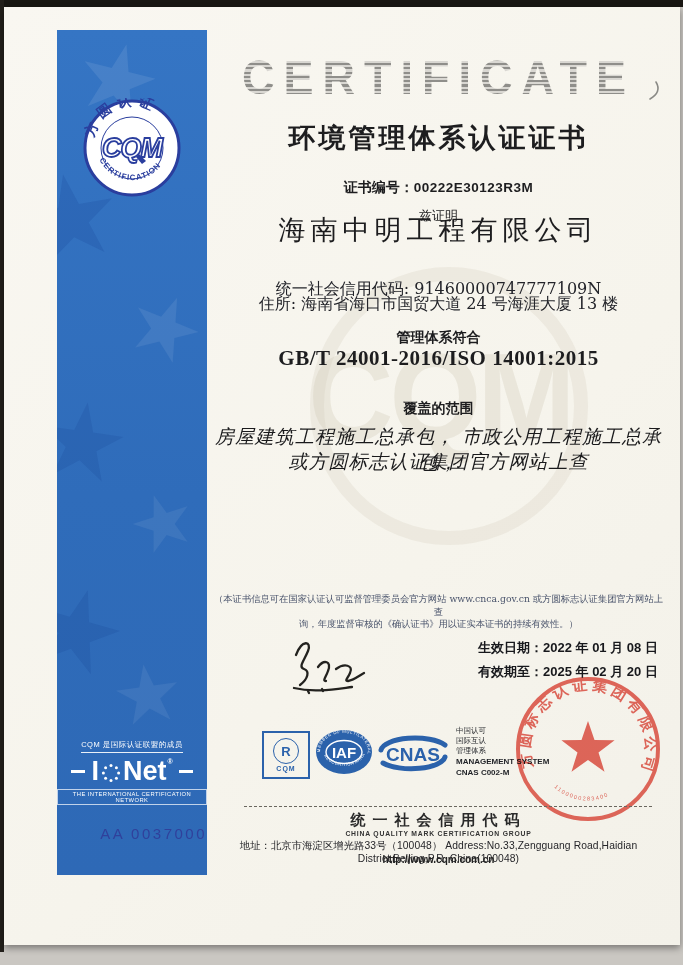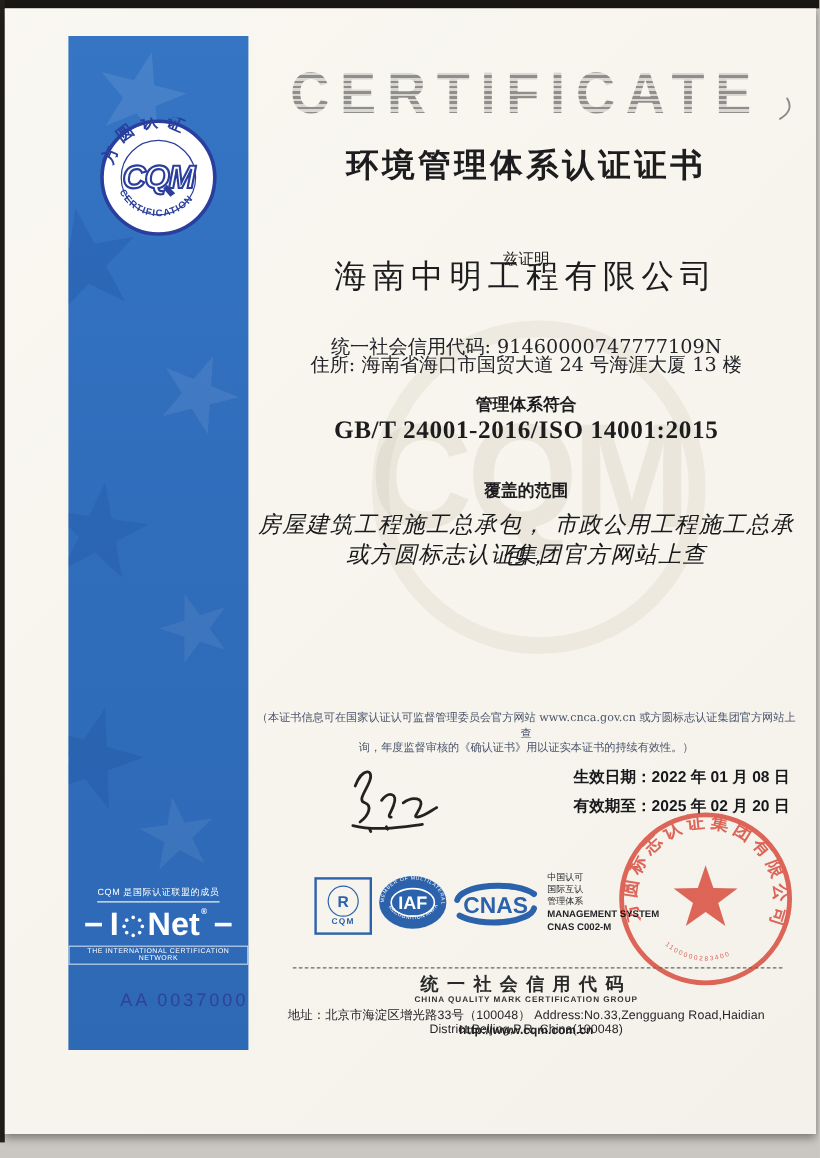--- a/index.html
+++ b/index.html
@@ -148,20 +148,23 @@
     </div>
 
     <div class="main">
       <div class="wm">
         <div class="ring"></div>
         <div class="letters">CQM</div>
       </div>
 
       <div class="center watermark-cert">CERTIFICATE</div>
       <div class="center doc-title">环境管理体系认证证书</div>
+      <div class="center certno">
+        <span class="lbl">证书编号：</span><span class="val">00222E30123R3M</span>
+      </div>
 
       <div class="center attest">兹证明</div>
       <div class="center company">海南中明工程有限公司</div>
       <div class="center smallline credit">统一社会信用代码: 91460000747777109N</div>
       <div class="center smallline residence">住所: 海南省海口市国贸大道 24 号海涯大厦 13 楼</div>
       <div class="center conform">管理体系符合</div>
       <div class="center standard">GB/T 24001-2016/ISO 14001:2015</div>
       <div class="center scopelbl">覆盖的范围</div>
       <div class="center scope scope1">房屋建筑工程施工总承包， 市政公用工程施工总承包，</div>
       <div class="center scope scope2">或方圆标志认证集团官方网站上查</div>

